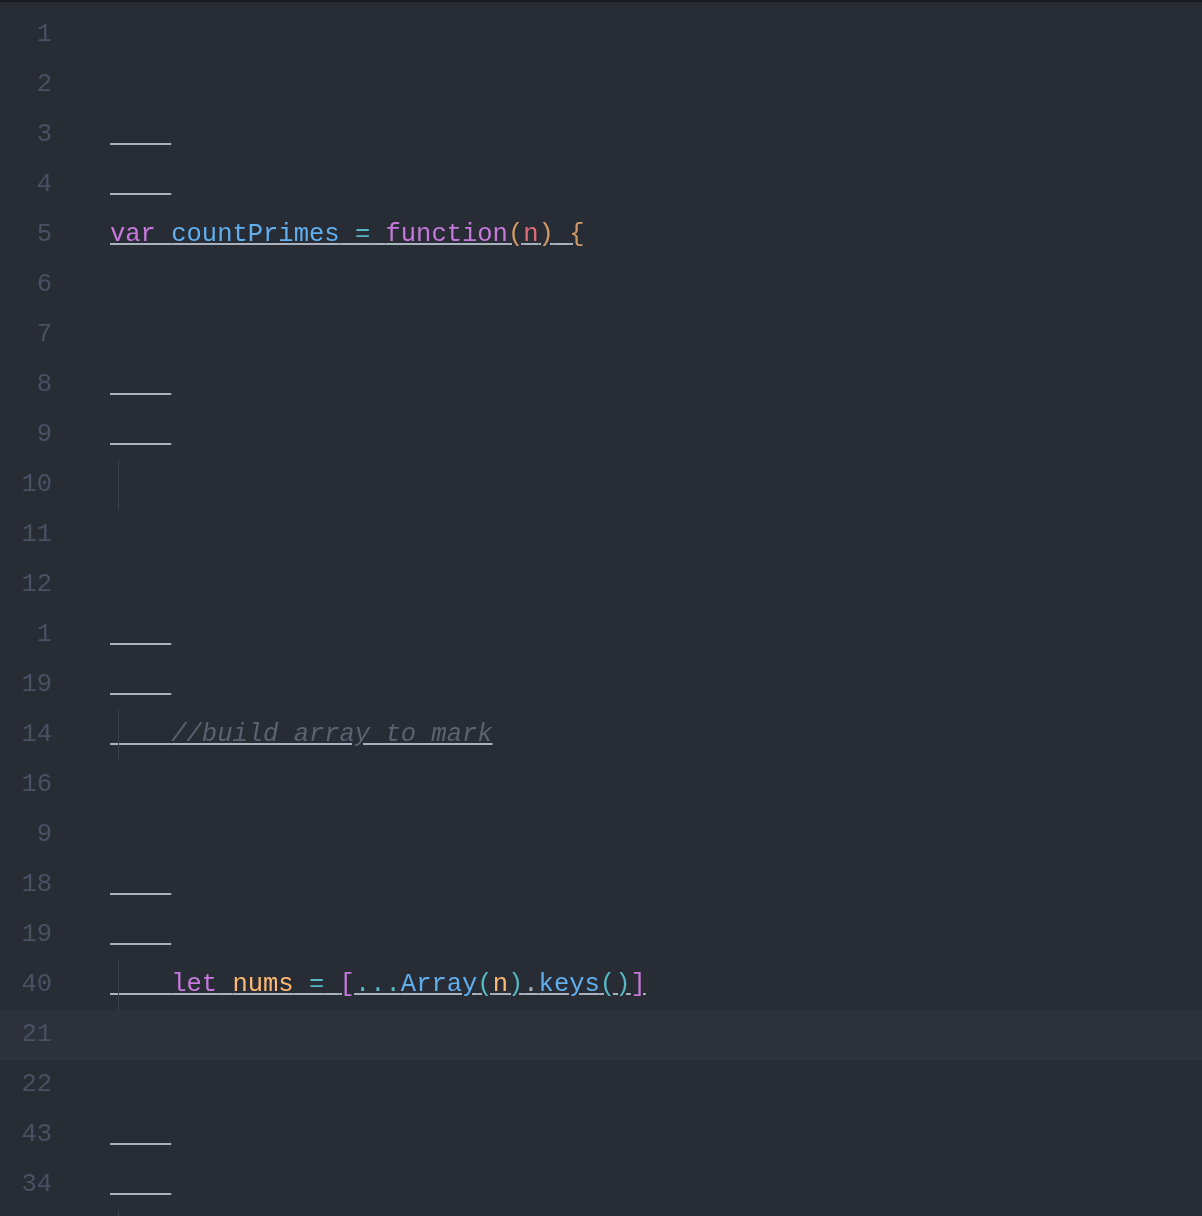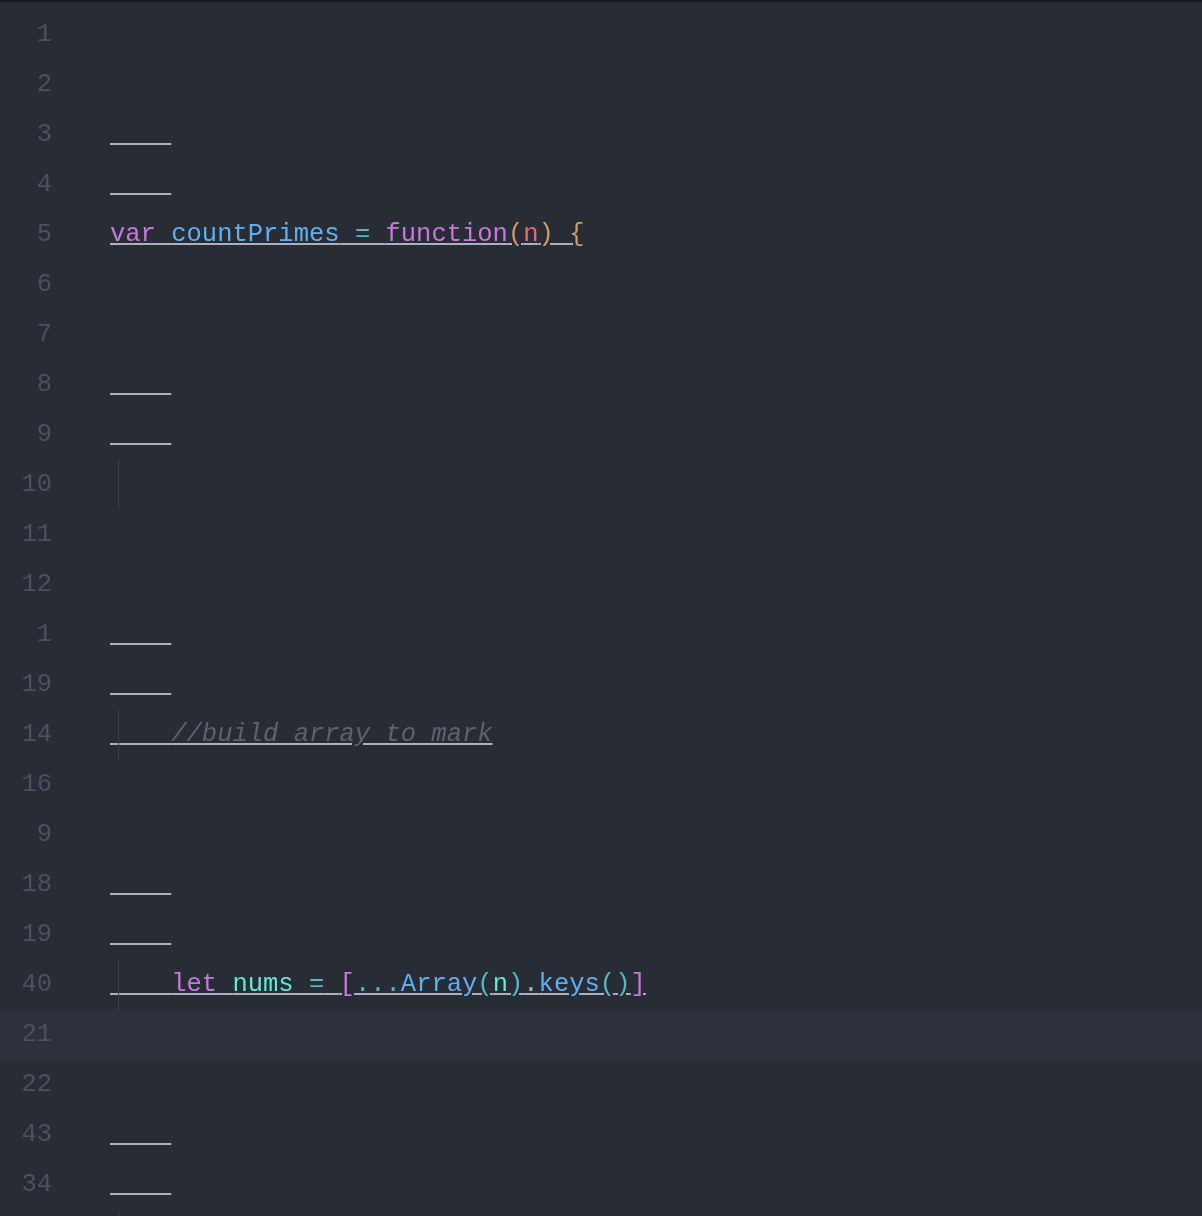--- a/index.html
+++ b/index.html
@@ -64,21 +64,21 @@
     background: #3b4048;
     z-index: 0;
   }
   .ig1 { left: 0.5ch; }
 
   
   .kw   { color: #c678dd; } 
   .fn   { color: #61afef; } 
   .prop { color: #e06c75; }
   .cmt  { color: #5c6370; font-style: italic; }
-  .idv  { color: #5eead4; } 
+  .idv  { color: #fdba74; } 
   .op   { color: #56b6c2; }
   .punc { color: #abb2bf; }
   .br1  { color: #d19a66; } 
   .br2  { color: #c678dd; } 
   .br3  { color: #56b6c2; }
 </style>
 </head>
 <body>
 
 <div class="active-line"></div>

